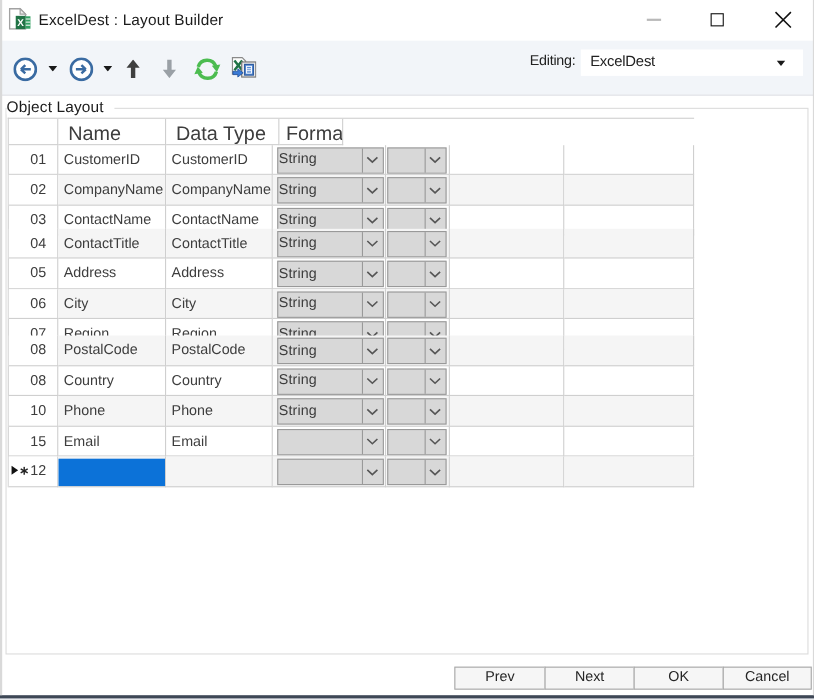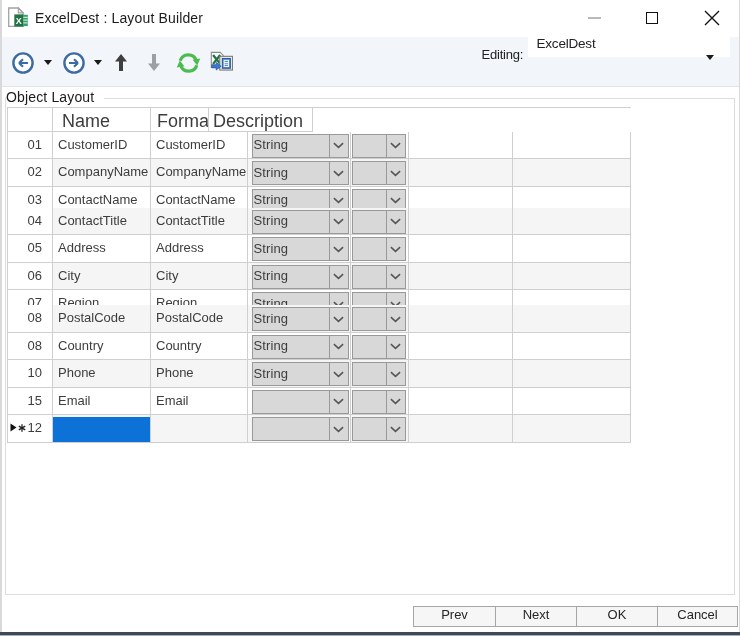--- a/index.html
+++ b/index.html
@@ -7,21 +7,21 @@
   body { font-family:"Liberation Sans", sans-serif; position:relative; }
   .abs { position:absolute; }
 
   
   #titlebar { left:0; top:0; width:740px; height:37px; background:#fff; }
   #title { left:35px; top:10px; font-size:14px; color:#1b1b1b; letter-spacing:0.15px; }
 
   
   #toolbar { left:0; top:37px; width:740px; height:50px; background:#f2f5f9; border-bottom:1px solid #e2e2e5; }
   #editing { left:481.5px; top:47px; font-size:13px; color:#222; letter-spacing:-0.2px; }
-  #editcombo { left:528px; top:33px; width:202px; height:24px; background:#fff; }
+  #editcombo { left:528px; top:45px; width:202px; height:24px; background:#fff; }
   #editcombo span { position:absolute; left:8.5px; top:3px; font-size:13.5px; color:#222; letter-spacing:-0.2px; }
 
   
   #groupbox { left:5px; top:98px; width:730px; height:497px; border:1px solid #dcdcdc; }
   #gblabel { left:6px; top:89px; height:15px; background:#fff; padding:0 10px 0 0; font-size:14px; color:#1b1b1b; letter-spacing:0.15px; }
 
   
   #grid { left:7px; top:107px; border-top:1px solid #cfcfcf; border-left:1px solid #cfcfcf; }
   .row { display:flex; }
   .cell { border-right:1px solid #cfcfcf; border-bottom:1px solid #cfcfcf; position:relative;
@@ -126,22 +126,22 @@
     <path d="M0 0 H8 L4 5 Z" fill="#1a1a1a"></path>
   </svg>
 
 <div class="abs" id="groupbox"></div>
 <div class="abs" id="gblabel">Object Layout</div>
 
 <div class="abs" id="grid">
     <div class="row hrow">
       <div class="cell c0"></div>
       <div class="cell c1">Name</div>
+      <div class="cell c3" style="padding-left:9px">Data Type</div>
       <div class="cell c4" style="padding-left:6px">Format</div>
-      <div class="cell c5" style="padding-left:4px">Description</div>
     </div>
     <div class="row drow" style="height:27.5px">
       <div class="cell c0" style="height:27.5px;line-height:25.5px">01</div>
       <div class="cell c1" style="height:27.5px;line-height:26px">CustomerID</div>
       <div class="cell c2" style="height:27.5px;line-height:26px">CustomerID</div>
       <div class="cell c3" style="height:27.5px">
         <div class="combo" style="left:4px;width:97px;height:24px">
           <span class="txt">String</span>
           <div class="btn"></div>
           <svg width="11" height="7" viewBox="0 0 11 7">

